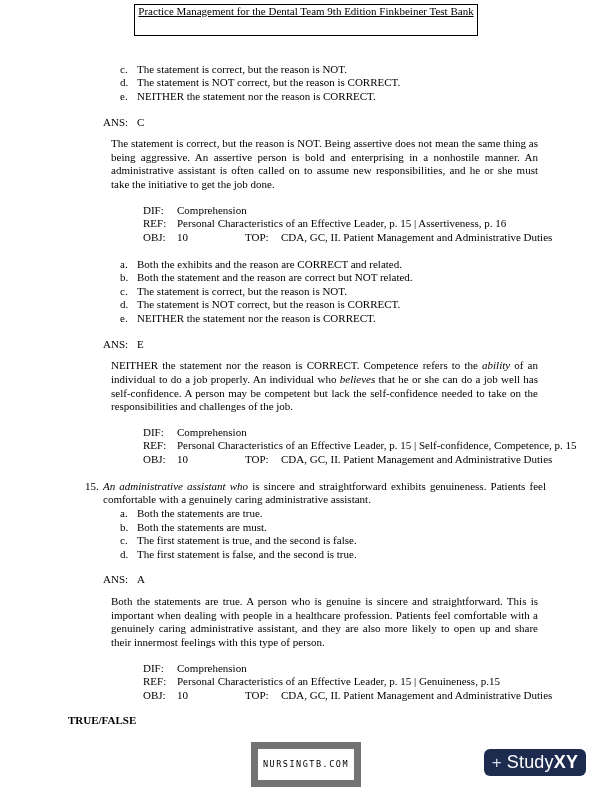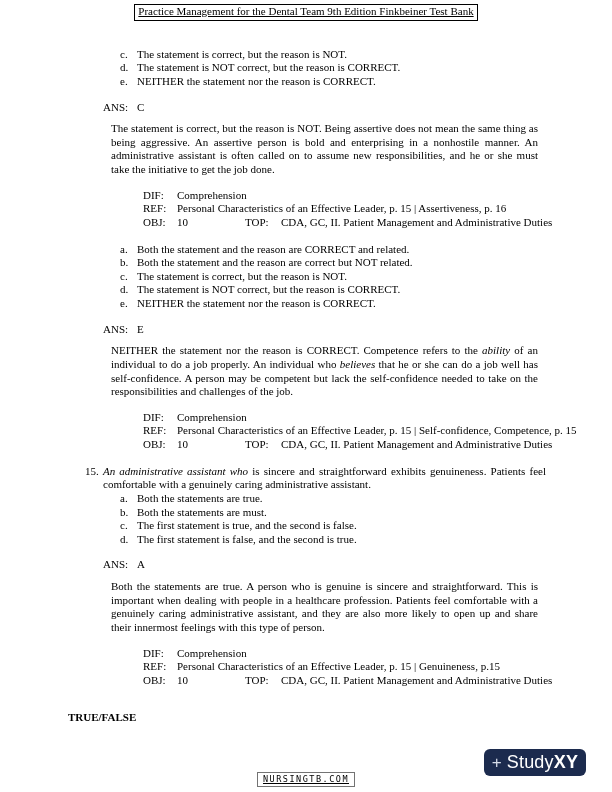--- a/index.html
+++ b/index.html
@@ -12,21 +12,21 @@
     color: #000000;
     font-family: "Liberation Serif", serif;
     font-size: 11px;
     line-height: 1.24;
     overflow: hidden;
   }
   .header { text-align: center; padding-top: 4px; }
   .header-title {
     display: inline-block;
     border: 1px solid #000;
-    padding: 0 3px 1px 3px;
+    padding: 0 3px 16px 3px;
     text-decoration: underline;
     font-size: 11px;
   }
   .content { padding: 14px 66px 0 68px; }
   .qarea { margin-left: 17px; }
 
   .opt-row { display: flex; margin-left: 35px; }
   .opt-letter { flex: none; width: 17px; }
   .opt-text { flex: 1; }
 
@@ -38,21 +38,21 @@
   .q-body-ind { margin-left: 18px; }
   .ans-line { margin-top: 12px; }
   .mlabel { display: inline-block; min-width: 34px; }
   .top-label { min-width: 36px; }
   .obj-val { display: inline-block; width: 68px; }
   .expl { margin: 8px; text-align: justify; }
   .meta { margin-top: 12px; }
   .meta-line { white-space: nowrap; margin-left: 40px; }
   .it { font-style: italic; }
 
-  .section-heading { font-weight: bold; margin-top: 24px; }
+  .section-heading { font-weight: bold; margin-top: 12px; }
 
   .logo {
     position: absolute;
     right: 26px;
     bottom: 16px;
     width: 102px;
     height: 27px;
     background: #1c2b4e;
     border-radius: 6px;
     display: flex;
@@ -62,26 +62,25 @@
     color: #ffffff;
     font-family: "Liberation Sans", sans-serif;
   }
   .logo-plus { font-size: 17px; font-weight: 300; line-height: 1; color: #d7dde9; }
   .logo-text { font-size: 18px; letter-spacing: 0.2px; }
   .logo-xy { font-weight: 700; }
 
   .footer { position: absolute; bottom: 5px; left: 0; right: 0; text-align: center; }
   .footer-box {
     display: inline-block;
-    border: 1px solid #737373;
-    padding: 1px 5px;
+    border: 7px solid #737373;
+    padding: 10px 5px;
     font-family: "DejaVu Sans Mono", monospace;
     font-size: 8.5px;
     letter-spacing: 1.5px;
-    text-decoration: underline;
   }
 </style>
 </head>
 <body>
 
 <div class="page">
 
   <div class="header">
     <span class="header-title">Practice Management for the Dental Team 9th Edition Finkbeiner Test Bank</span>
   </div>
@@ -117,21 +116,21 @@
             <div class="meta-line">
               <span class="mlabel">OBJ:</span><span class="obj-val">10</span><span class="mlabel top-label">TOP:</span><span>CDA, GC, II. Patient Management and Administrative Duties</span>
             </div>
           </div>
         </div>
       </div>
 
       <div class="question">
         <div class="opt-row">
           <span class="opt-letter">a.</span>
-          <span class="opt-text">Both the statement and the reason are CORRECT and related.</span>
+          <span class="opt-text">Both the exhibits and the reason are CORRECT and related.</span>
         </div>
         <div class="opt-row">
           <span class="opt-letter">b.</span>
           <span class="opt-text">Both the statement and the reason are correct but NOT related.</span>
         </div>
         <div class="opt-row">
           <span class="opt-letter">c.</span>
           <span class="opt-text">The statement is correct, but the reason is NOT.</span>
         </div>
         <div class="opt-row">

